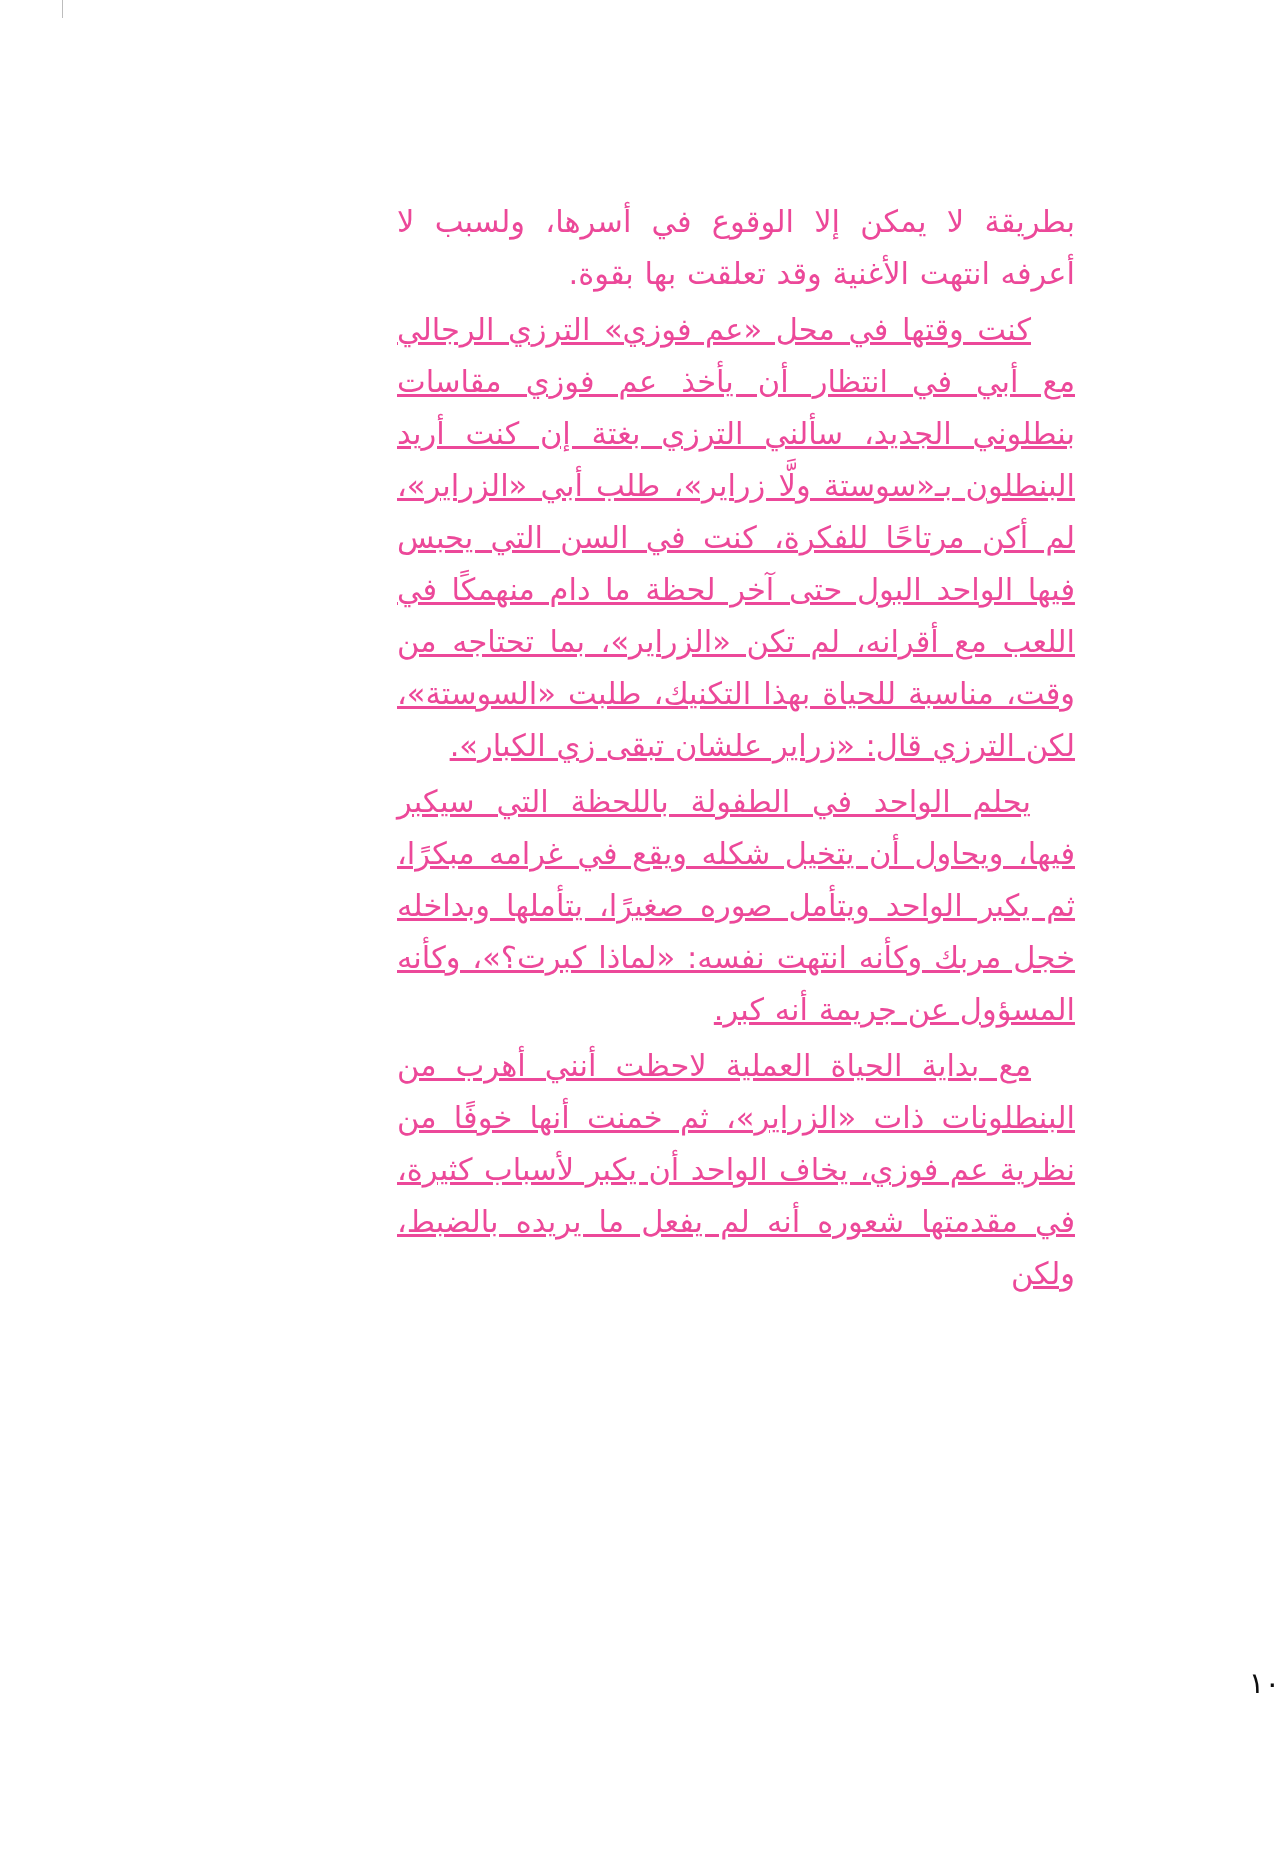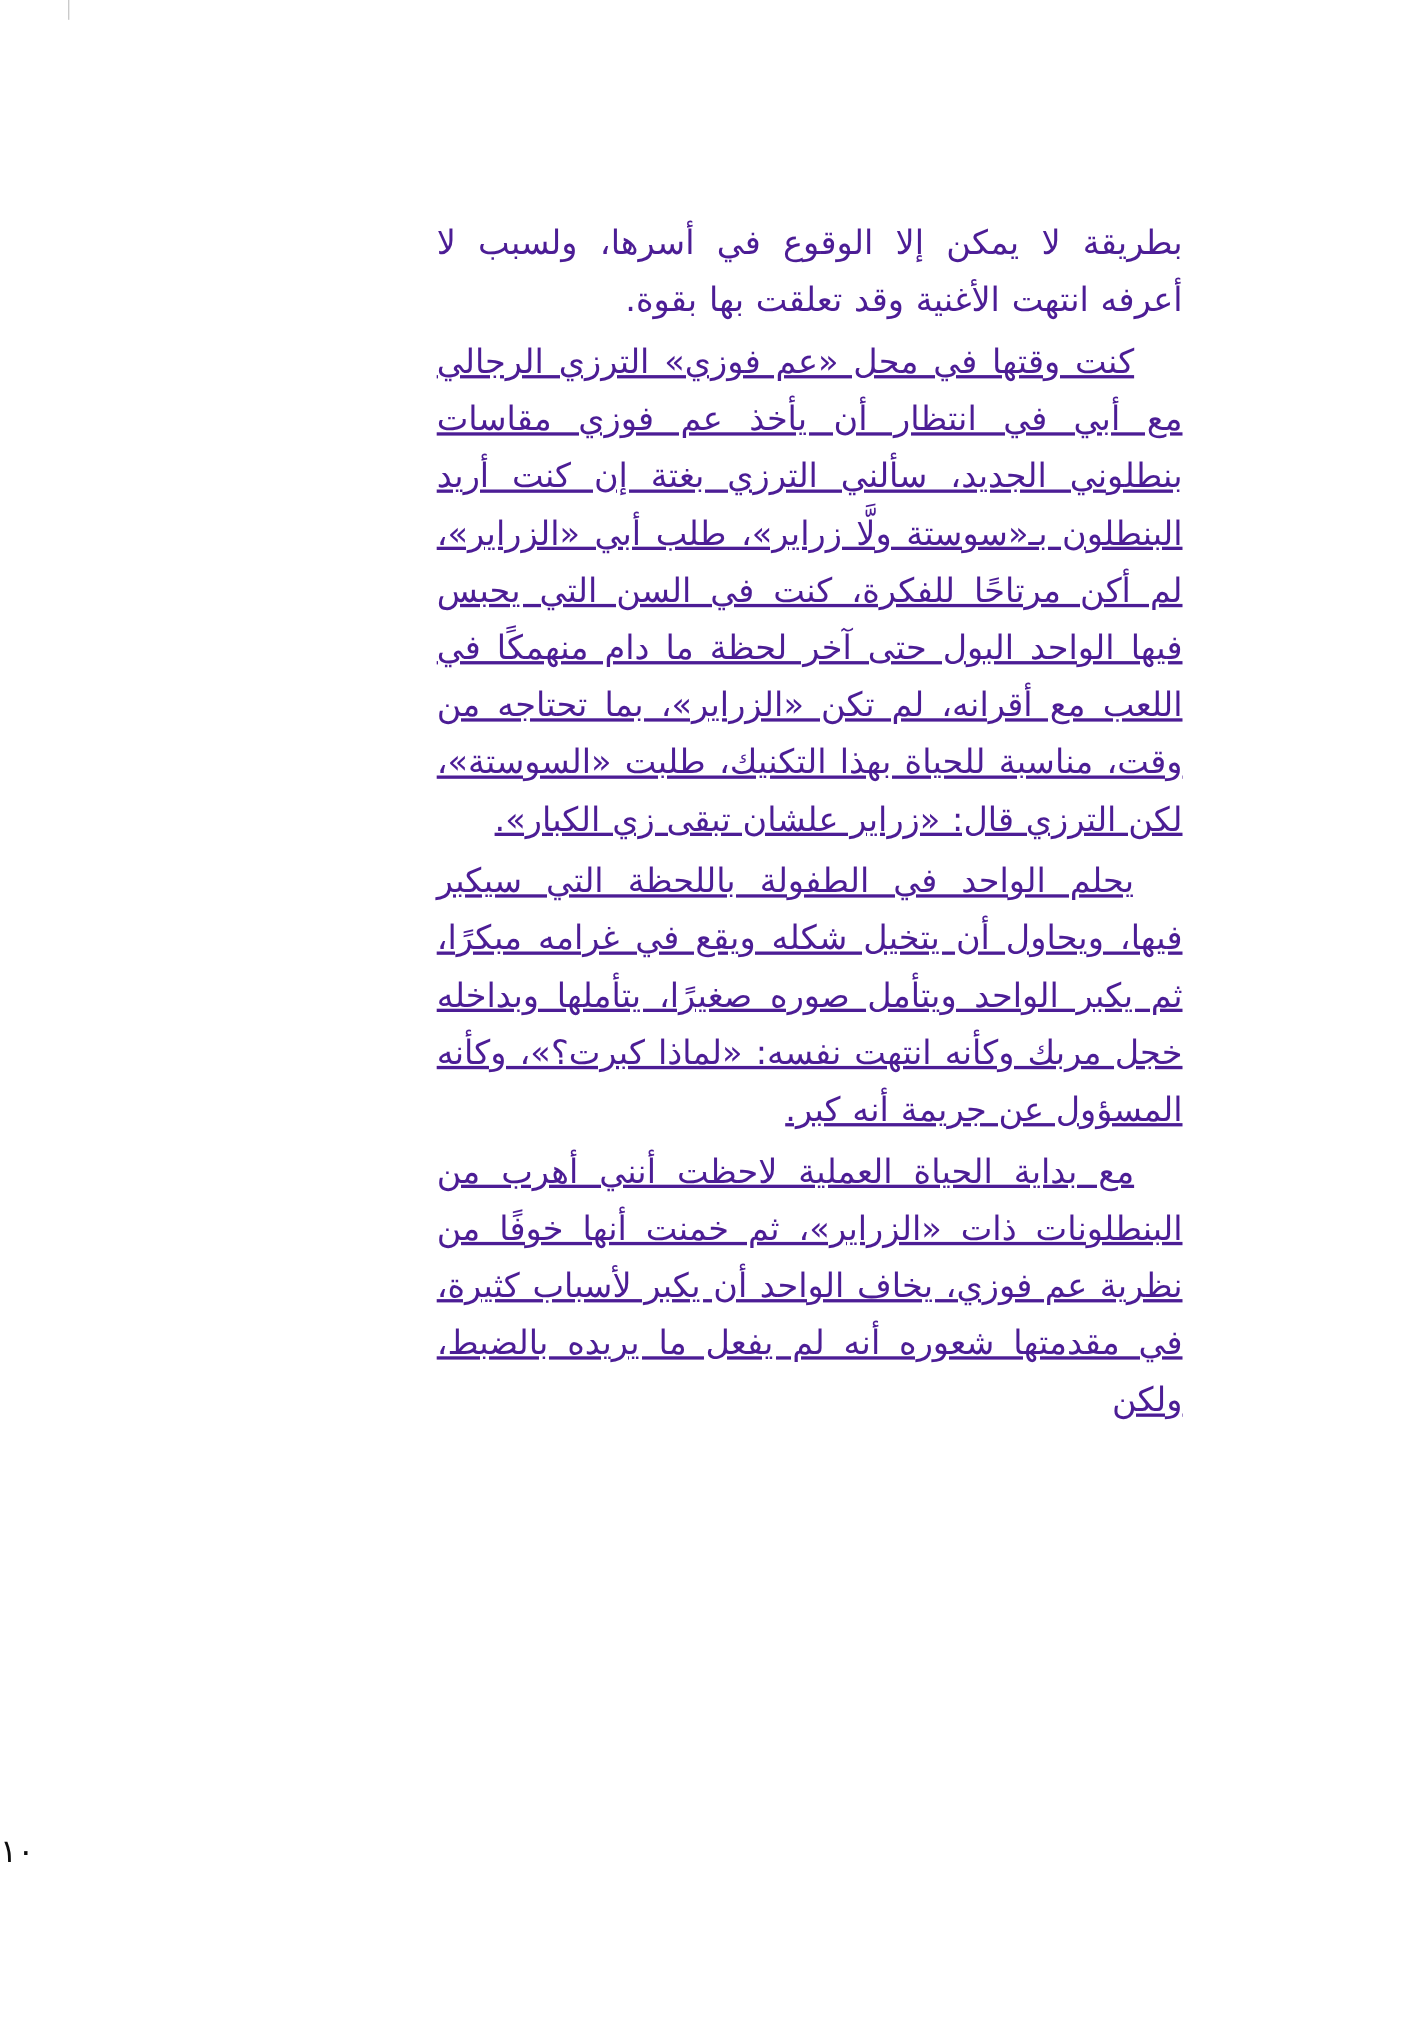--- a/index.html
+++ b/index.html
@@ -46,21 +46,21 @@
     text-align-last: right;
   }
 
   .para {
     margin: 0 0 4px 0;
     font-size: 30.5px;
     line-height: 52px;
     letter-spacing: 0px;
     word-spacing: 1px;
     font-weight: 400;
-    color: #4c1d95;
+    color: #ec4899;
     direction: rtl;
     text-align: justify;
     text-align-last: right;
     -webkit-font-smoothing: antialiased;
   }
 
   .para.indent {
     text-indent: 44px;
     text-decoration: underline;
   }
@@ -69,21 +69,21 @@
   .para.flow {
     text-align: justify;
     text-align-last: right;
   }
 
   .page-number {
     position: absolute;
     bottom: 150px;
     left: 0;
     right: 0;
-    text-align: left;
+    text-align: right;
     font-size: 29px;
     line-height: 34px;
     color: #0d0d0d;
     direction: rtl;
     font-family: "DejaVu Sans", "Liberation Sans", sans-serif;
   }
 </style>
 </head>
 <body>
 

